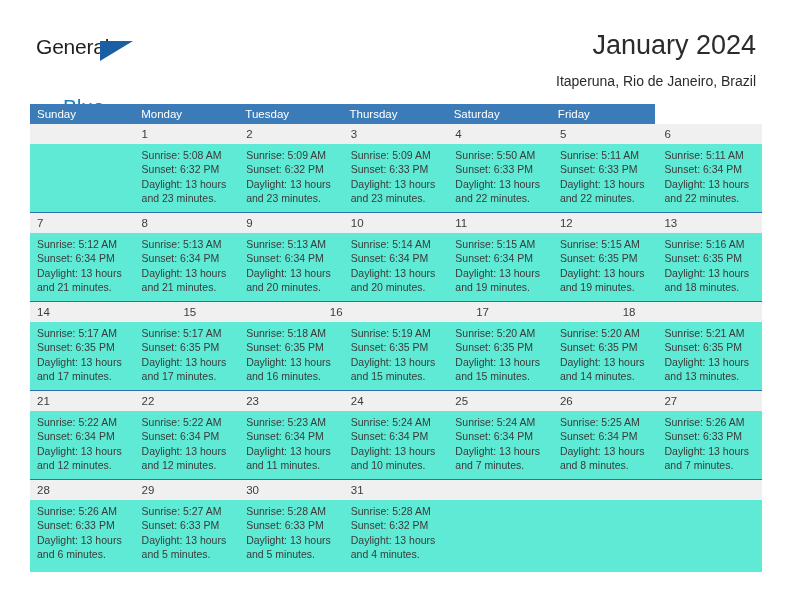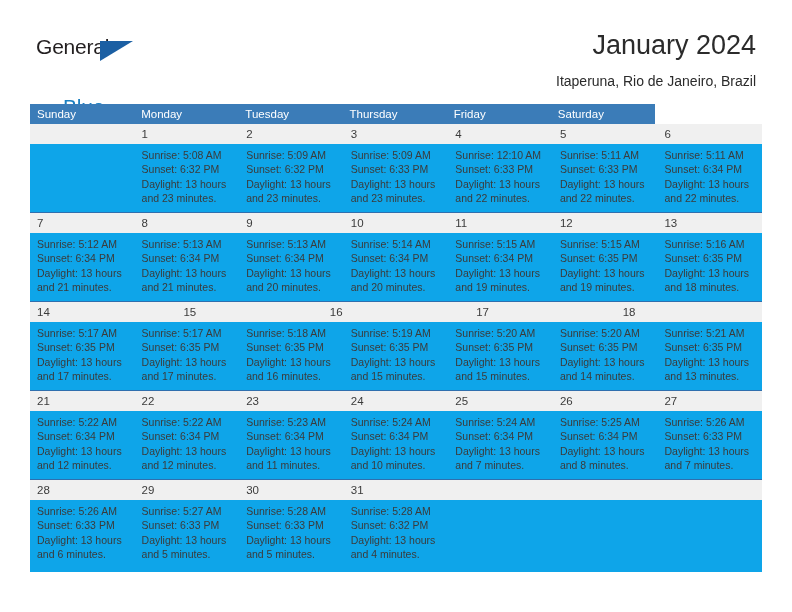--- a/index.html
+++ b/index.html
@@ -113,21 +113,21 @@
   .week-nums {
     display: flex;
     width: 732px;
     height: 20px;
     background: #f0f0f0;
   }
   .week-body {
     display: flex;
     width: 732px;
     height: 68px;
-    background: #0ea5e9;
+    background: #5eead4;
   }
   .week.last .week-body { height: 72px; }
 
   .numcell {
     flex: 1 1 0;
     font-size: 11.5px;
     color: #3b3b3b;
     line-height: 20px;
     padding-left: 7px;
     white-space: nowrap;
@@ -167,22 +167,22 @@
 
   </div>
 
   <div class="cal">
 
     <div class="weekhead">
       <div class="wh">Sunday</div>
       <div class="wh">Monday</div>
       <div class="wh">Tuesday</div>
       <div class="wh">Thursday</div>
+      <div class="wh">Saturday</div>
       <div class="wh">Friday</div>
-      <div class="wh">Saturday</div>
     </div>
 
     <div id="weeks-container">
         <div class="week">
           <div class="week-nums">
             <div class="numcell empty"></div>
             <div class="numcell">1</div>
             <div class="numcell">2</div>
             <div class="numcell">3</div>
             <div class="numcell">4</div>
@@ -208,21 +208,21 @@
               <div class="ln">Daylight: 13 hours</div>
               <div class="ln">and 23 minutes.</div>
             </div>
             <div class="bodycell">
               <div class="ln">Sunrise: 5:09 AM</div>
               <div class="ln">Sunset: 6:33 PM</div>
               <div class="ln">Daylight: 13 hours</div>
               <div class="ln">and 23 minutes.</div>
             </div>
             <div class="bodycell">
-              <div class="ln">Sunrise: 12:10 AM</div>
+              <div class="ln">Sunrise: 5:50 AM</div>
               <div class="ln">Sunset: 6:33 PM</div>
               <div class="ln">Daylight: 13 hours</div>
               <div class="ln">and 22 minutes.</div>
             </div>
             <div class="bodycell">
               <div class="ln">Sunrise: 5:11 AM</div>
               <div class="ln">Sunset: 6:33 PM</div>
               <div class="ln">Daylight: 13 hours</div>
               <div class="ln">and 22 minutes.</div>
             </div>

